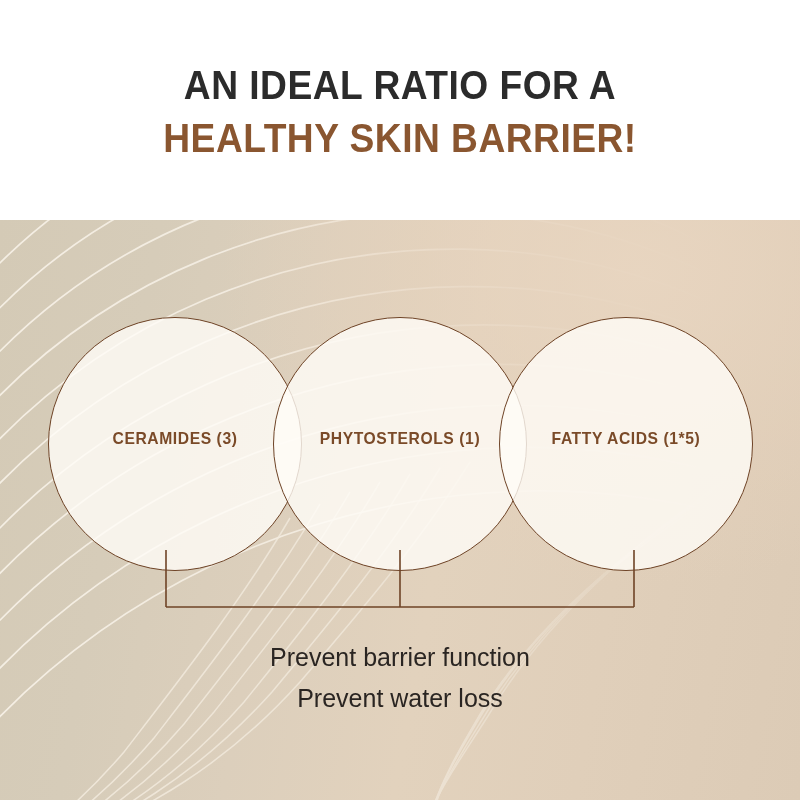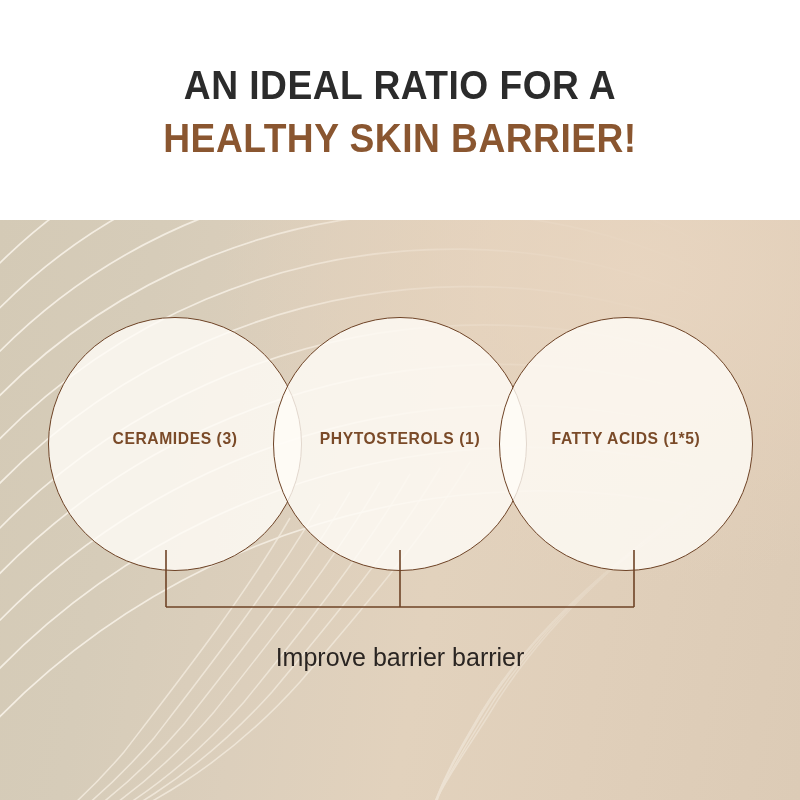--- a/index.html
+++ b/index.html
@@ -253,17 +253,18 @@
     <svg class="bracket" viewBox="0 0 800 588">
       <g fill="none" stroke="#6e4326" stroke-width="1.6">
         <path d="M166,338 L166,395"></path>
         <path d="M400,338 L400,395"></path>
         <path d="M634,338 L634,395"></path>
         <path d="M166,395 L634,395"></path>
       </g>
     </svg>
 
     <div class="benefits">
-      <span class="benefit-line">Improve barrier barrier</span>
+      <span class="benefit-line">Prevent barrier function</span>
+      <span class="benefit-line">Prevent water loss</span>
     </div>
 
   </div>
 </div>
 
 </body></html>

